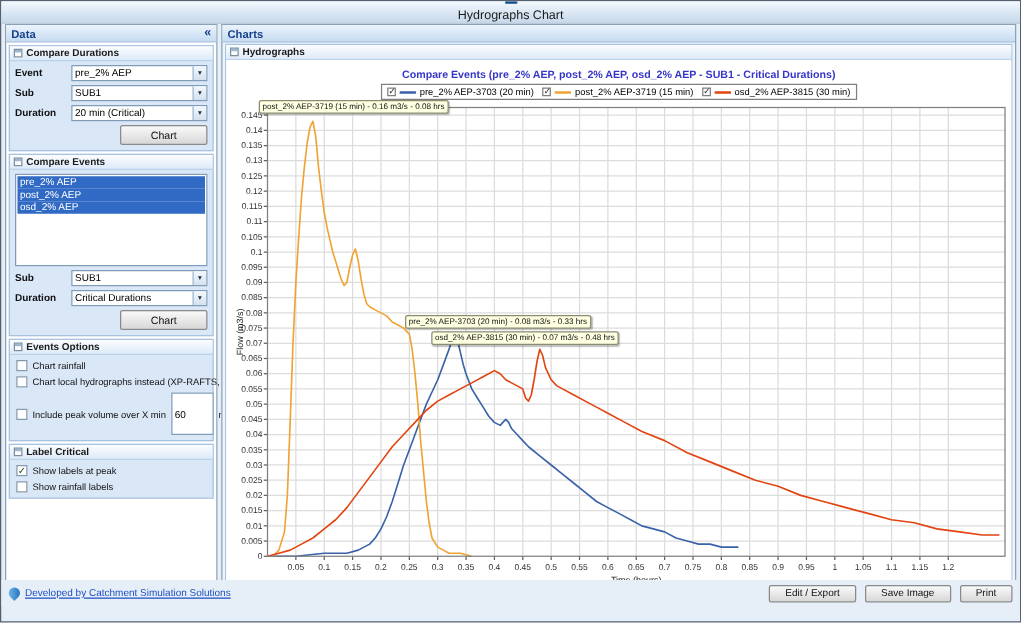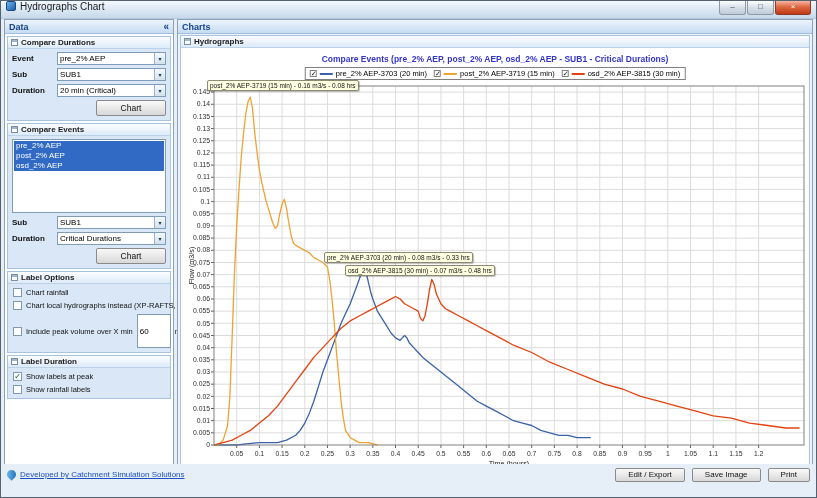--- a/index.html
+++ b/index.html
@@ -1,19 +1,19 @@
 <!DOCTYPE html>
 <html><head>
 <meta charset="utf-8">
 <style>
   html,body{margin:0;padding:0;background:#9aa7b4;font-family:"Liberation Sans",sans-serif;}
   *{box-sizing:border-box;}
   .window{position:relative;width:817px;height:498px;background:#e6eef7;border:1px solid #55616e;overflow:hidden;}
   
-  .titlebar{position:absolute;top:0;left:0;right:0;height:18px;background:linear-gradient(#f4f9fe,#d9e6f3 55%,#c8d9eb);border-bottom:1px solid #b6c8da;display:flex;gap:4px;padding:0 5px;font-size:10px;color:#1b1b1b;}
+  .titlebar{position:absolute;top:0;left:0;right:0;height:18px;background:linear-gradient(#f4f9fe,#d9e6f3 55%,#c8d9eb);border-bottom:1px solid #b6c8da;display:flex;align-items:center;gap:4px;padding:0 5px;font-size:10px;color:#1b1b1b;flex-direction:column;}
   .app-icon{width:10px;height:10px;background:linear-gradient(135deg,#6fb3e8,#1b5fa8);border:1px solid #134a85;border-radius:2px;}
   .win-controls{margin-left:auto;display:flex;align-self:flex-start;}
   .win-btn{width:27px;height:14px;margin-left:1px;border:1px solid #8d98a3;border-top:none;border-radius:0 0 3px 3px;background:linear-gradient(#ffffff,#d4dde6 55%,#bfccd9);font-size:8px;line-height:12px;text-align:center;color:#37424d;}
   .win-btn.close{width:36px;background:linear-gradient(#f7b5a2,#de6844 45%,#c03a14);border-color:#8f3b22;color:#fff;}
   
   .main{position:absolute;top:18px;left:0;right:0;bottom:21px;}
   .panel-header{height:14px;background:linear-gradient(#ecf4fc,#c7dcf2);border-bottom:1px solid #a3bedd;color:#15428b;font-size:9px;font-weight:bold;display:flex;align-items:center;padding:0 4px;}
   .collapse-left{margin-left:auto;font-size:10px;font-weight:bold;color:#15428b;cursor:pointer;line-height:10px;}
   
   .data-panel{position:absolute;left:3px;top:0;width:170px;bottom:0;background:#fff;border:1px solid #8ca0b8;}
@@ -131,42 +131,42 @@
           </div>
         </div>
         <div class="btn-row">
           <button class="btn chart-btn">Chart</button>
         </div>
       </div>
 
       <div class="section">
         <div class="section-header">
           <span class="collapse-box"></span>
-          <span>Label Options</span>
+          <span>Events Options</span>
         </div>
         <div class="cbrow">
           <span class="checkbox"></span>
           <span>Chart rainfall</span>
         </div>
         <div class="cbrow">
           <span class="checkbox"></span>
           <span>Chart local hydrographs instead (XP-RAFTS, WBNM)</span>
         </div>
         <div class="cbrow">
           <span class="checkbox"></span>
           <span>Include peak volume over X min</span>
           <input class="mini-input" value="60" style="">
           <span>min</span>
         </div>
       </div>
 
       <div class="section">
         <div class="section-header">
           <span class="collapse-box"></span>
-          <span>Label Duration</span>
+          <span>Label Critical</span>
         </div>
         <div class="cbrow">
           <span class="checkbox">✓</span>
           <span>Show labels at peak</span>
         </div>
         <div class="cbrow">
           <span class="checkbox"></span>
           <span>Show rainfall labels</span>
         </div>
       </div>

